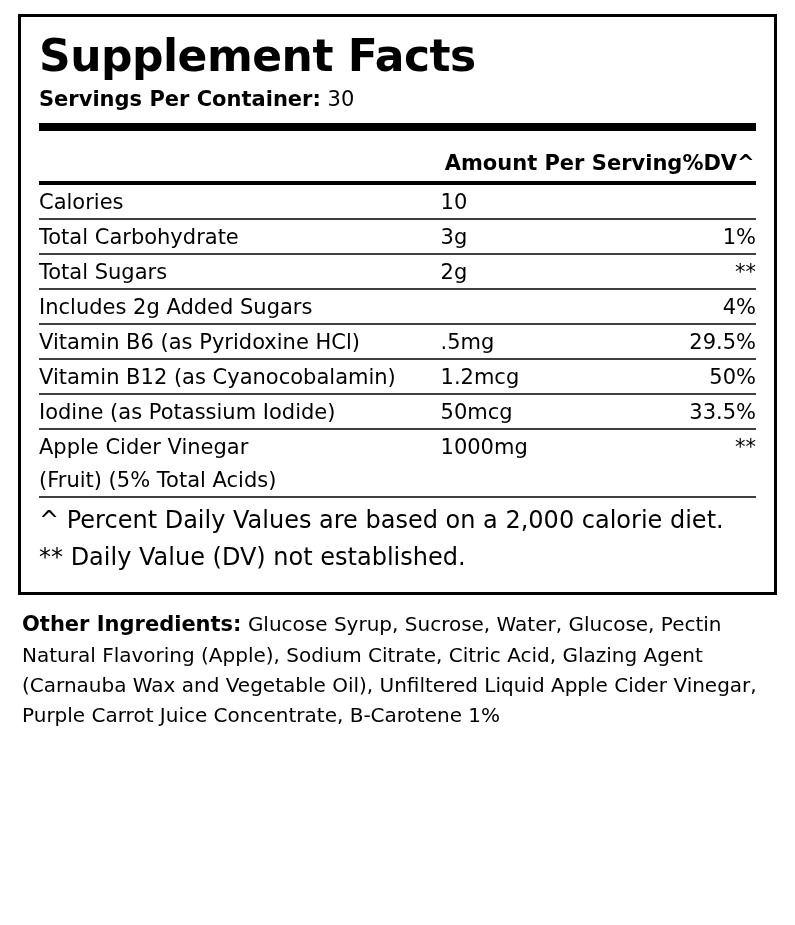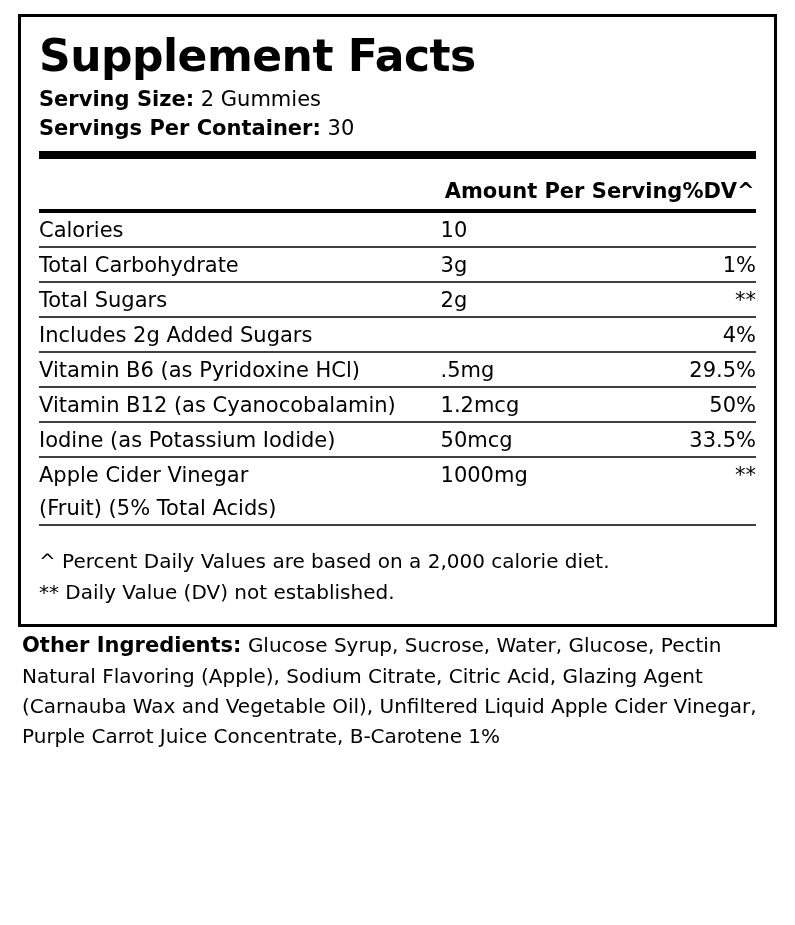--- a/index.html
+++ b/index.html
@@ -86,47 +86,43 @@
   .indent1 { padding-left: 36px; }
   .indent2 { padding-left: 62px; }
   .head-amount {
     text-align: right;
     padding-right: 6px;
   }
   .head-dv {
     text-align: left;
   }
   .footnotes {
-    font-size: 20px;
+    font-size: 24px;
     line-height: 1.55;
-    padding-top: 20px;
+    padding-top: 4px;
   }
   .other {
     font-size: 20px;
     line-height: 1.5;
-    padding: 3px 4px 0 4px;
+    padding: 14px 4px 0 4px;
   }
   .other .oi-label {
     font-weight: 700;
     font-size: 21px;
   }
 </style>
 </head>
 <body>
 
 <div class="page">
 
   <div class="panel">
 
     <div class="title">Supplement Facts</div>
 
-    <div class="serving-line">
-      <span class="lbl">Serving Size:</span>
-      <span>2 Gummies</span>
-    </div>
 
     <div class="serving-line">
       <span class="lbl">Servings Per Container:</span>
       <span>30</span>
     </div>
 
     <div class="rule-heavy"></div>
 
     <table class="facts">
       <tbody>

